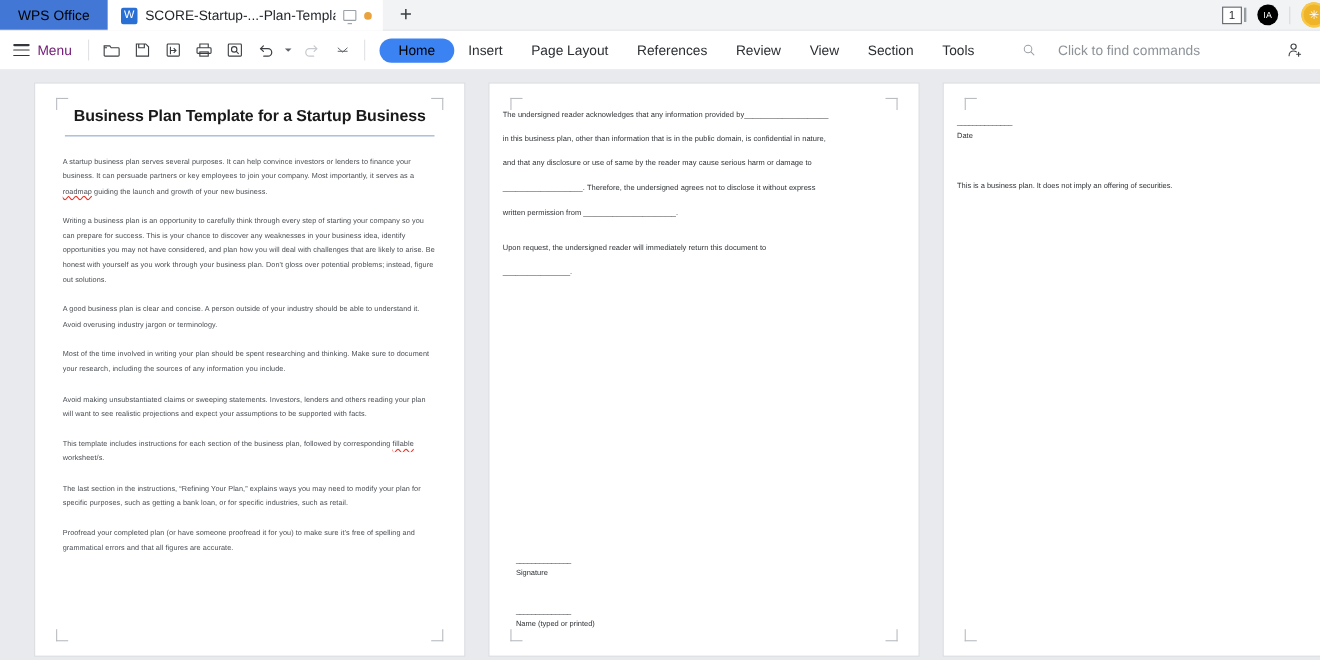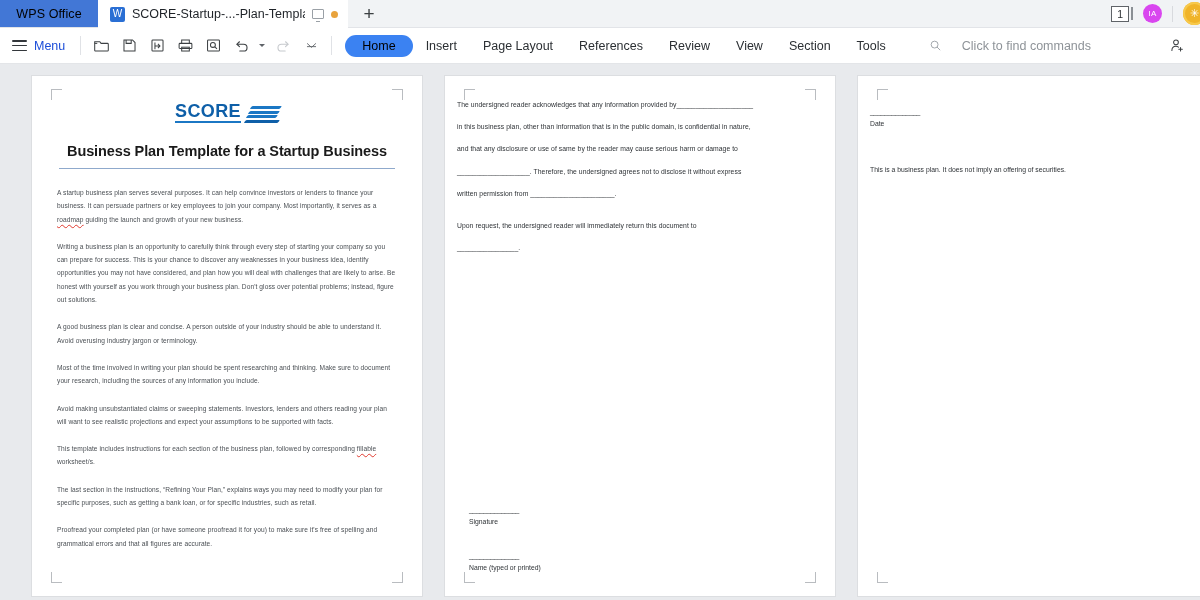--- a/index.html
+++ b/index.html
@@ -118,21 +118,21 @@
   }
   .page-count-box .stack {
     width: 2px; height: 13px;
     border-left: 1px solid #8a8f94;
     border-right: 1px solid #8a8f94;
     margin-left: 1px;
   }
   .avatar-ia {
     width: 19px; height: 19px;
     border-radius: 50%;
-    background: #d946ef;
+    background: #000000;
     color: #fff;
     font-size: 8px;
     display: flex; align-items: center; justify-content: center;
     letter-spacing: .3px;
     cursor: pointer;
     margin-right: 10px;
   }
   .divider-v {
     width: 1px; height: 16px; background: #d8dade; margin-right: 10px;
   }
@@ -161,21 +161,21 @@
     display: flex; align-items: center; gap: 7px;
     padding: 0 8px 0 4px;
     cursor: pointer;
     height: 26px;
   }
   .hamburger {
     width: 15px; height: 11px;
     display: flex; flex-direction: column; justify-content: space-between;
   }
   .hamburger i { display:block; height: 1.5px; background: #33373b; border-radius: 1px;}
-  .menu-btn .mlabel { font-size: 12.5px; color: #1d4ed8; text-align: right; }
+  .menu-btn .mlabel { font-size: 12.5px; color: #701a75; text-align: right; }
   .vsep { width: 1px; height: 19px; background: #e0e2e6; margin: 0 7px; }
   .qa-group { display: flex; align-items: center; gap: 2px; }
   .qa-btn {
     width: 26px; height: 26px;
     display: flex; align-items: center; justify-content: center;
     cursor: pointer; border-radius: 3px;
   }
   .qa-btn svg { display: block; }
   .caret-mini {
     width: 12px; height: 26px;
@@ -485,31 +485,20 @@
 
 <div class="canvas">
 
   <div class="page p1">
     <span class="crop tl"></span>
     <span class="crop tr"></span>
     <span class="crop bl"></span>
     <span class="crop br"></span>
 
     <div class="page-body">
-      <div class="score-logo">
-        <span class="swrap">
-          <span class="stext">SCORE</span>
-          <span class="slash">
-              <i></i>
-              <i></i>
-              <i></i>
-              <i></i>
-            </span>
-        </span>
-      </div>
 
       <div class="doc-title">Business Plan Template for a Startup Business</div>
 
       <p class="para">
         <span>A startup business plan serves several purposes. It can help convince investors or lenders to finance your business. It can persuade partners or key employees to join your company.  Most importantly, it serves as a </span><span class="misspell">roadmap</span><span> guiding the launch and growth  of your new business.</span>
       </p>
       <p class="para">Writing a business plan is an opportunity to carefully think through every step of starting your  company so you can prepare for  success. This is your  chance to discover any weaknesses in your business idea, identify opportunities you may not have considered, and plan how you will deal with challenges that are likely to arise. Be honest with yourself as you work through  your business plan. Don't gloss over potential problems; instead, figure  out solutions.</p>
       <p class="para">A good  business plan is clear and concise. A person  outside of your industry should be able to understand it. Avoid overusing industry jargon or terminology.</p>
       <p class="para">Most of the time  involved in writing your  plan should be  spent researching  and thinking. Make  sure  to document your research, including  the sources of any information you include.</p>
       <p class="para">Avoid making unsubstantiated claims or sweeping statements. Investors,  lenders and others reading your plan will want  to see realistic projections and expect your  assumptions to be supported  with  facts.</p>

